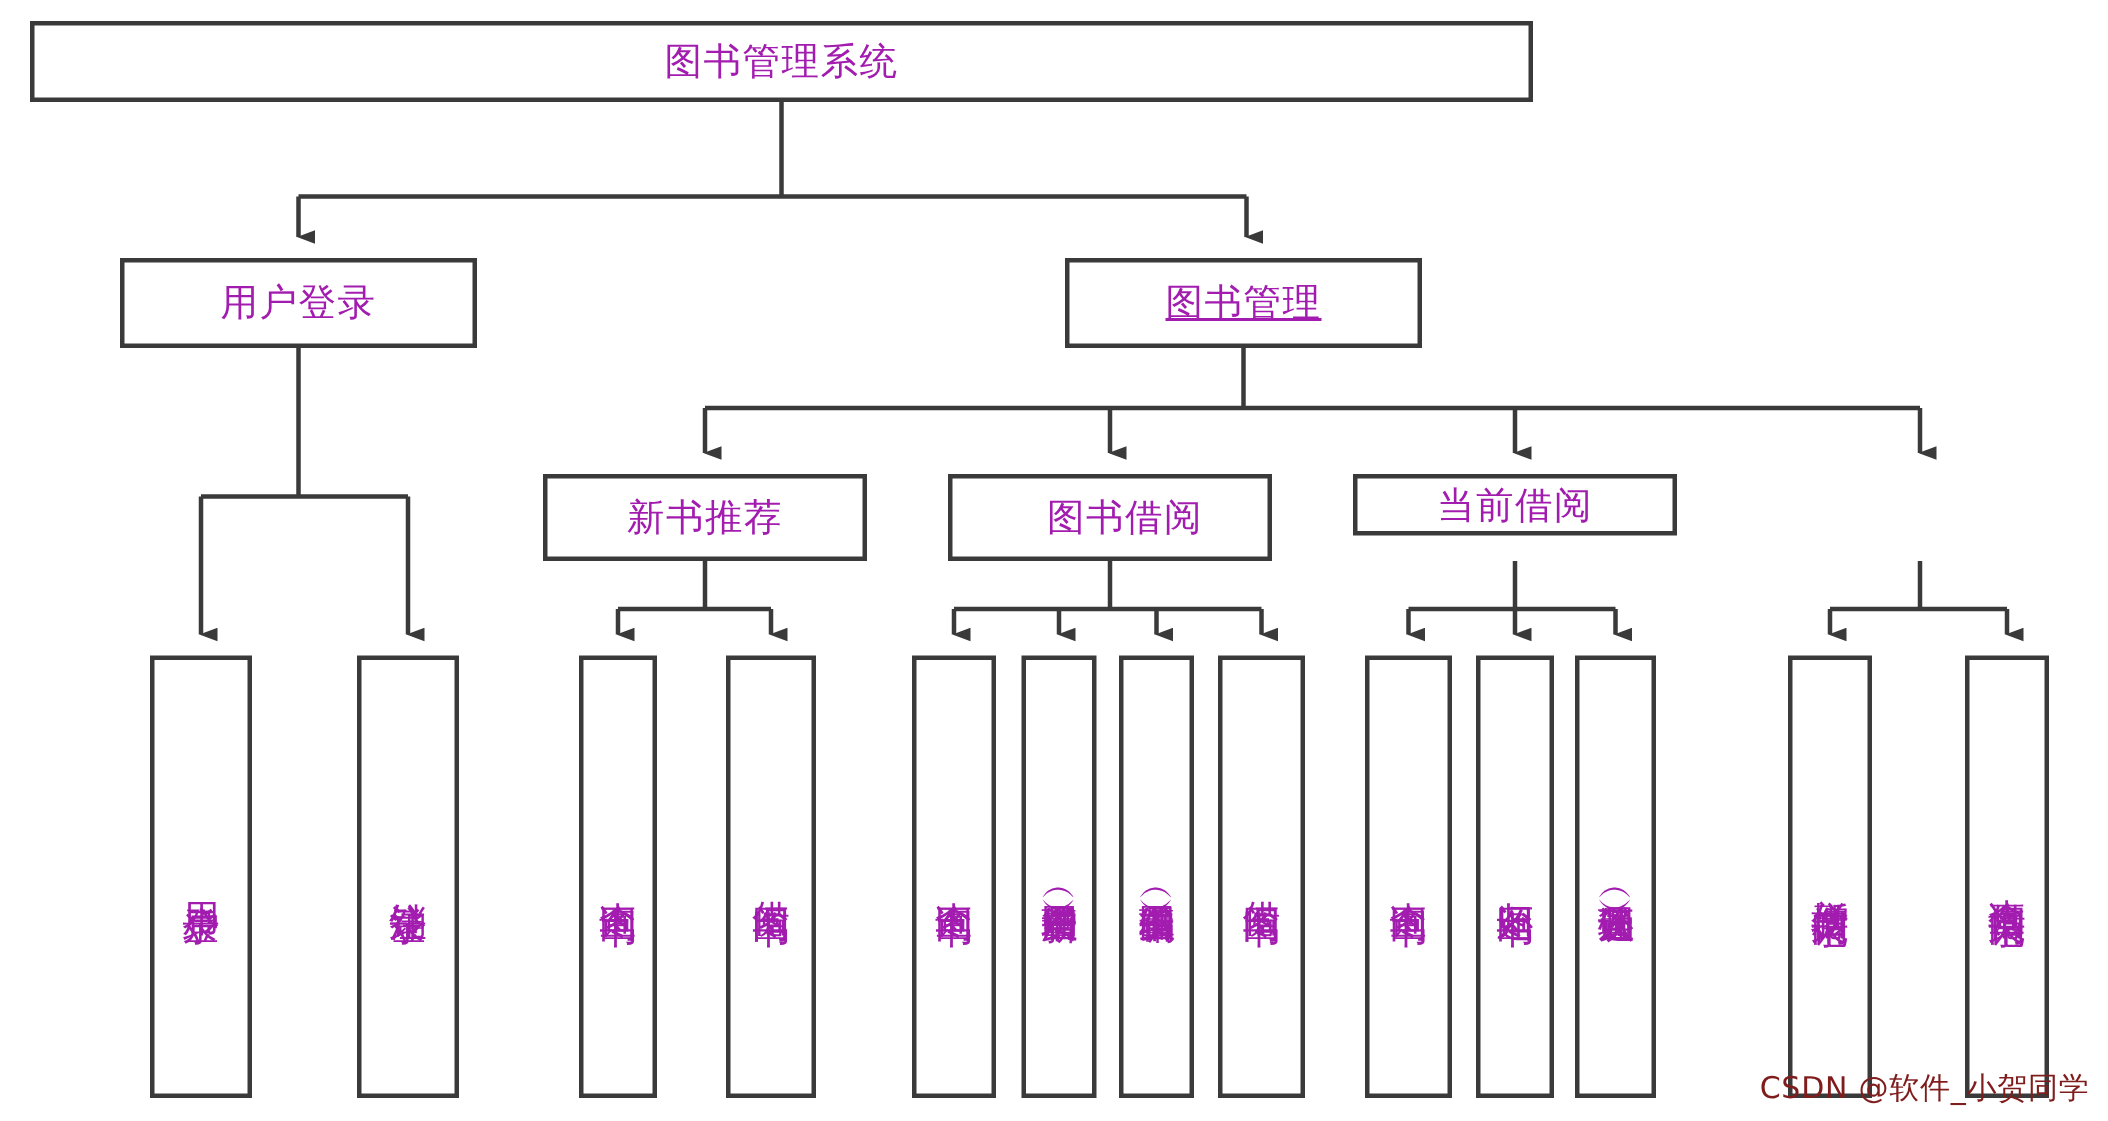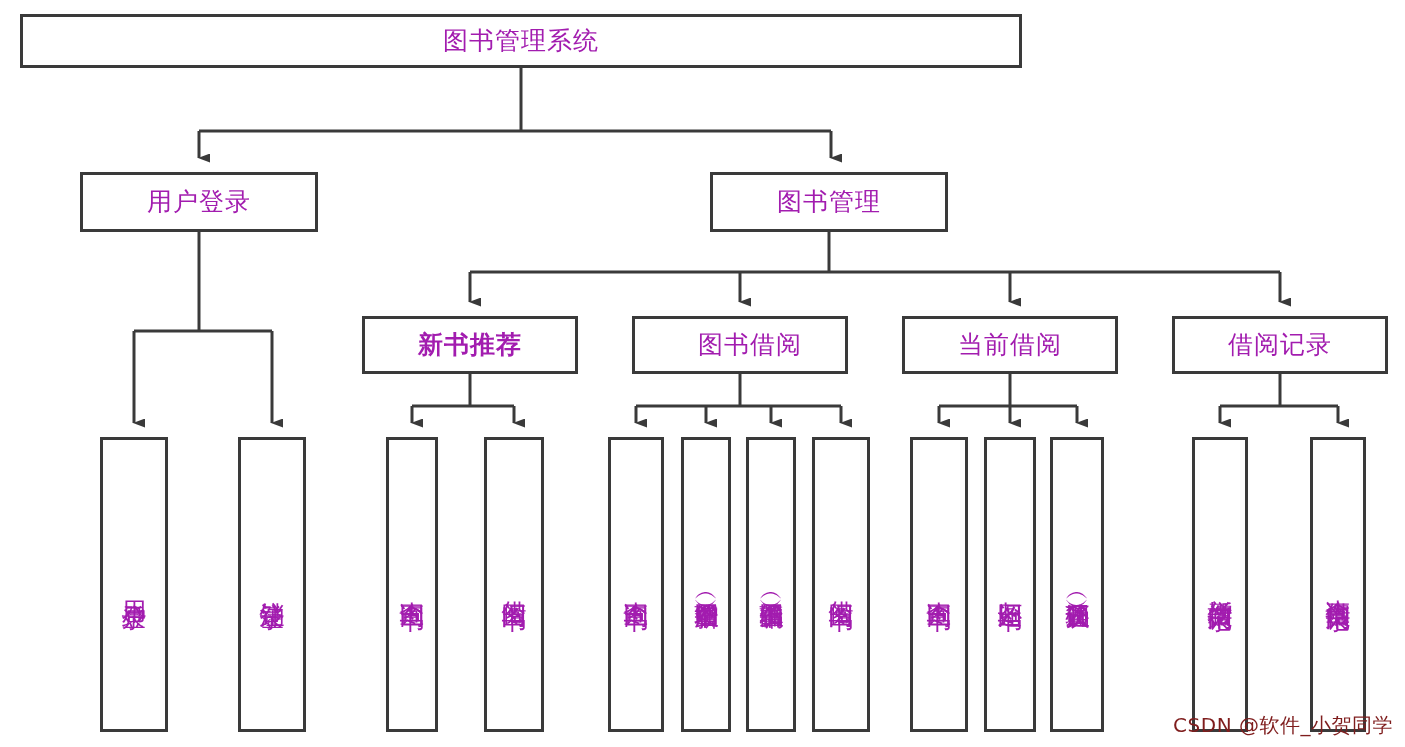--- a/index.html
+++ b/index.html
@@ -120,26 +120,25 @@
       <path d="M 1280,374 L 1280,406"></path>
       <path d="M 1220,406 L 1338,406"></path>
       <path d="M 1220,406 L 1220,423" marker-end="url(#arrowhead)"></path>
       <path d="M 1338,406 L 1338,423" marker-end="url(#arrowhead)"></path>
     </g>
   </svg>
 
   <div class="node node-h" id="node-root" style="left: 20px; top: 14px; width: 1002px; height: 54px;">图书管理系统</div>
 
   <div class="node node-h" id="node-l2-0" style="left: 80px; top: 172px; width: 238px; height: 60px;">用户登录</div>
-  <div class="node node-h" id="node-l2-1" style="left: 710px; top: 172px; width: 238px; height: 60px;">图书管理</div>
+  <div class="node node-h" id="node-l2-1" style="left: 710px; top: 172px; width: 238px; height: 60px; text-decoration: underline;">图书管理</div>
 
-  <div class="node node-h" id="node-l3-0" style="left: 362px; top: 316px; width: 216px; height: 58px; font-weight: bold;">新书推荐</div>
+  <div class="node node-h" id="node-l3-0" style="left: 362px; top: 316px; width: 216px; height: 58px;">新书推荐</div>
   <div class="node node-h" id="node-l3-1" style="left: 632px; top: 316px; width: 216px; height: 58px; padding-left: 20px;">图书借阅</div>
-  <div class="node node-h" id="node-l3-2" style="left: 902px; top: 316px; width: 216px; height: 58px;">当前借阅</div>
-  <div class="node node-h" id="node-l3-3" style="left: 1172px; top: 316px; width: 216px; height: 58px;">借阅记录</div>
+  <div class="node node-h" id="node-l3-2" style="left: 902px; top: 316px; width: 216px; height: 41px;">当前借阅</div>
 
   <div class="node node-v" id="node-leaf-0" style="left: 100px; top: 437px; width: 68px; height: 295px;">用户登录</div>
   <div class="node node-v" id="node-leaf-1" style="left: 238px; top: 437px; width: 68px; height: 295px;">注销登录</div>
   <div class="node node-v" id="node-leaf-2" style="left: 386px; top: 437px; width: 52px; height: 295px;">查询图书</div>
   <div class="node node-v" id="node-leaf-3" style="left: 484px; top: 437px; width: 60px; height: 295px;">借阅图书</div>
   <div class="node node-v" id="node-leaf-4" style="left: 608px; top: 437px; width: 56px; height: 295px;">查询图书</div>
   <div class="node node-v narrow" id="node-leaf-5" style="left: 681px; top: 437px; width: 50px; height: 295px;">新增图书（管理员）</div>
   <div class="node node-v narrow" id="node-leaf-6" style="left: 746px; top: 437px; width: 50px; height: 295px;">编辑图书（管理员）</div>
   <div class="node node-v" id="node-leaf-7" style="left: 812px; top: 437px; width: 58px; height: 295px;">借阅图书</div>
   <div class="node node-v" id="node-leaf-8" style="left: 910px; top: 437px; width: 58px; height: 295px;">查询图书</div>

